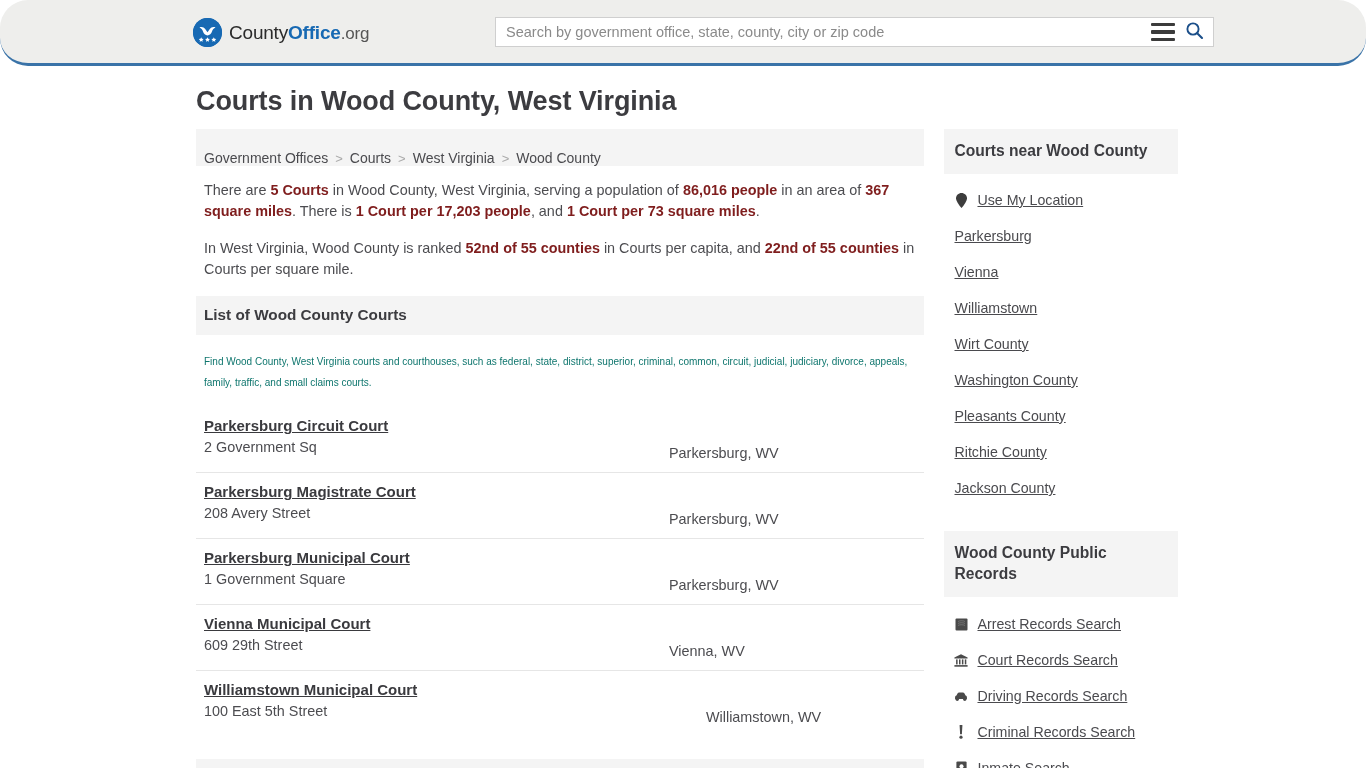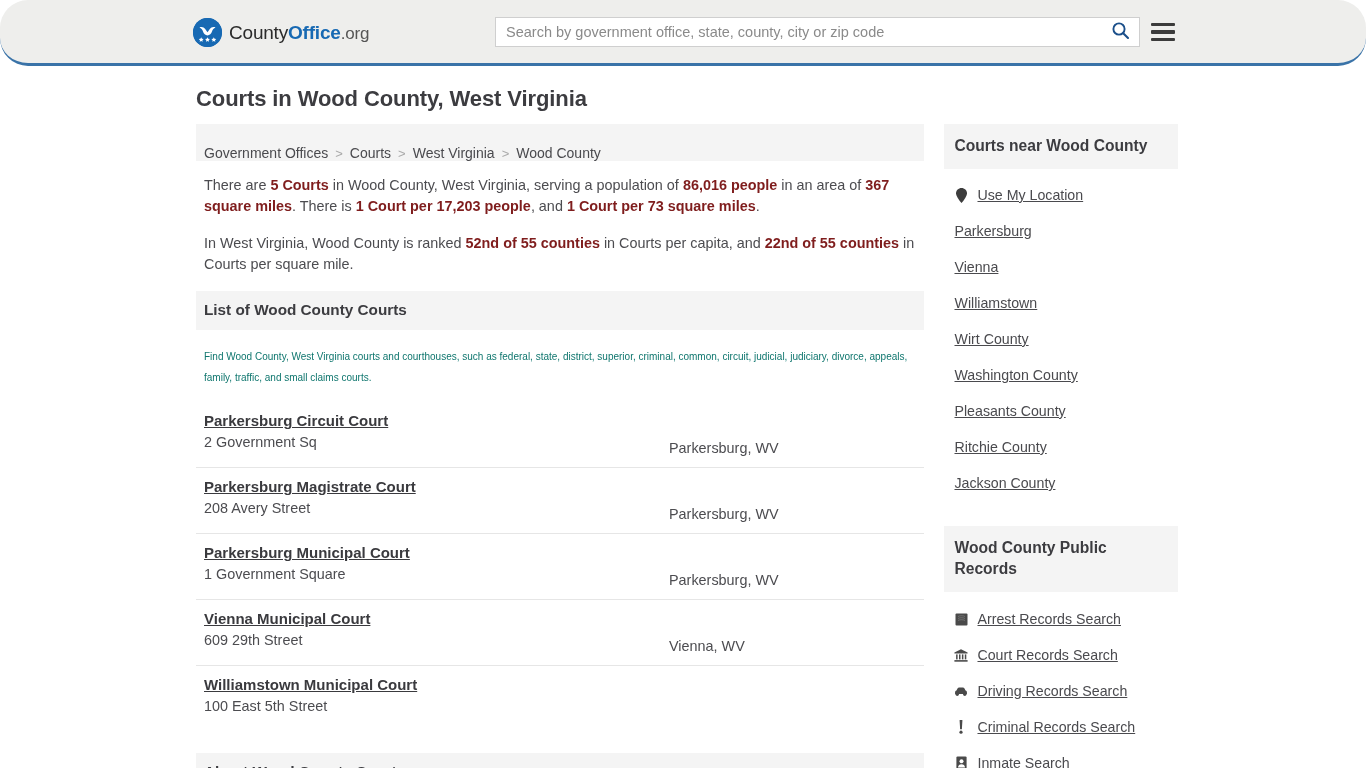--- a/index.html
+++ b/index.html
@@ -40,21 +40,21 @@
     color: #2b2b2b;
     white-space: nowrap;
   }
   .logo-text .b { color: #1769b3; font-weight: bold; }
   .logo-text .c { color: #2b2b2b; }
   .logo-text .d { color: #555; font-size: 17px; }
 
   .search-wrap {
     position: absolute;
     left: 495px; top: 17px;
-    width: 645px; height: 30px;
+    width: 719px; height: 30px;
     background: #fff;
     border: 1px solid #cfcfcf;
     display: flex; align-items: center;
   }
   .search-input {
     flex: 1;
     border: 0; outline: 0;
     height: 28px;
     padding: 0 10px;
     font-size: 14.5px;
@@ -88,21 +88,21 @@
     width: 1366px;
   }
   .container {
     position: relative;
     width: 990px;
     margin: 0 auto;
     padding-top: 20px;
   }
   .page-title {
     margin: 0 0 12px 8px;
-    font-size: 22px;
+    font-size: 27px;
     font-weight: bold;
     color: #3c3c40;
     letter-spacing: -0.1px;
   }
 
   .layout { display: flex; align-items: flex-start; }
   .main-col { width: 730px; margin-left: 8px; }
   .side-col { width: 234px; margin-left: 20px; }
 
   
@@ -310,20 +310,21 @@
               <div class="court-addr">609 29th Street</div>
             </div>
             <div class="court-city">Vienna, WV</div>
           </div>
 
           <div class="court-row">
             <div class="court-main">
               <a class="court-name" href="#">Williamstown Municipal Court</a>
               <div class="court-addr">100 East 5th Street</div>
             </div>
+            <div class="court-city">Williamstown, WV</div>
           </div>
 
         </div>
 
         <div class="section-head about-head">About Wood County Courts</div>
 
       </div>
 
       <div class="side-col">
 

